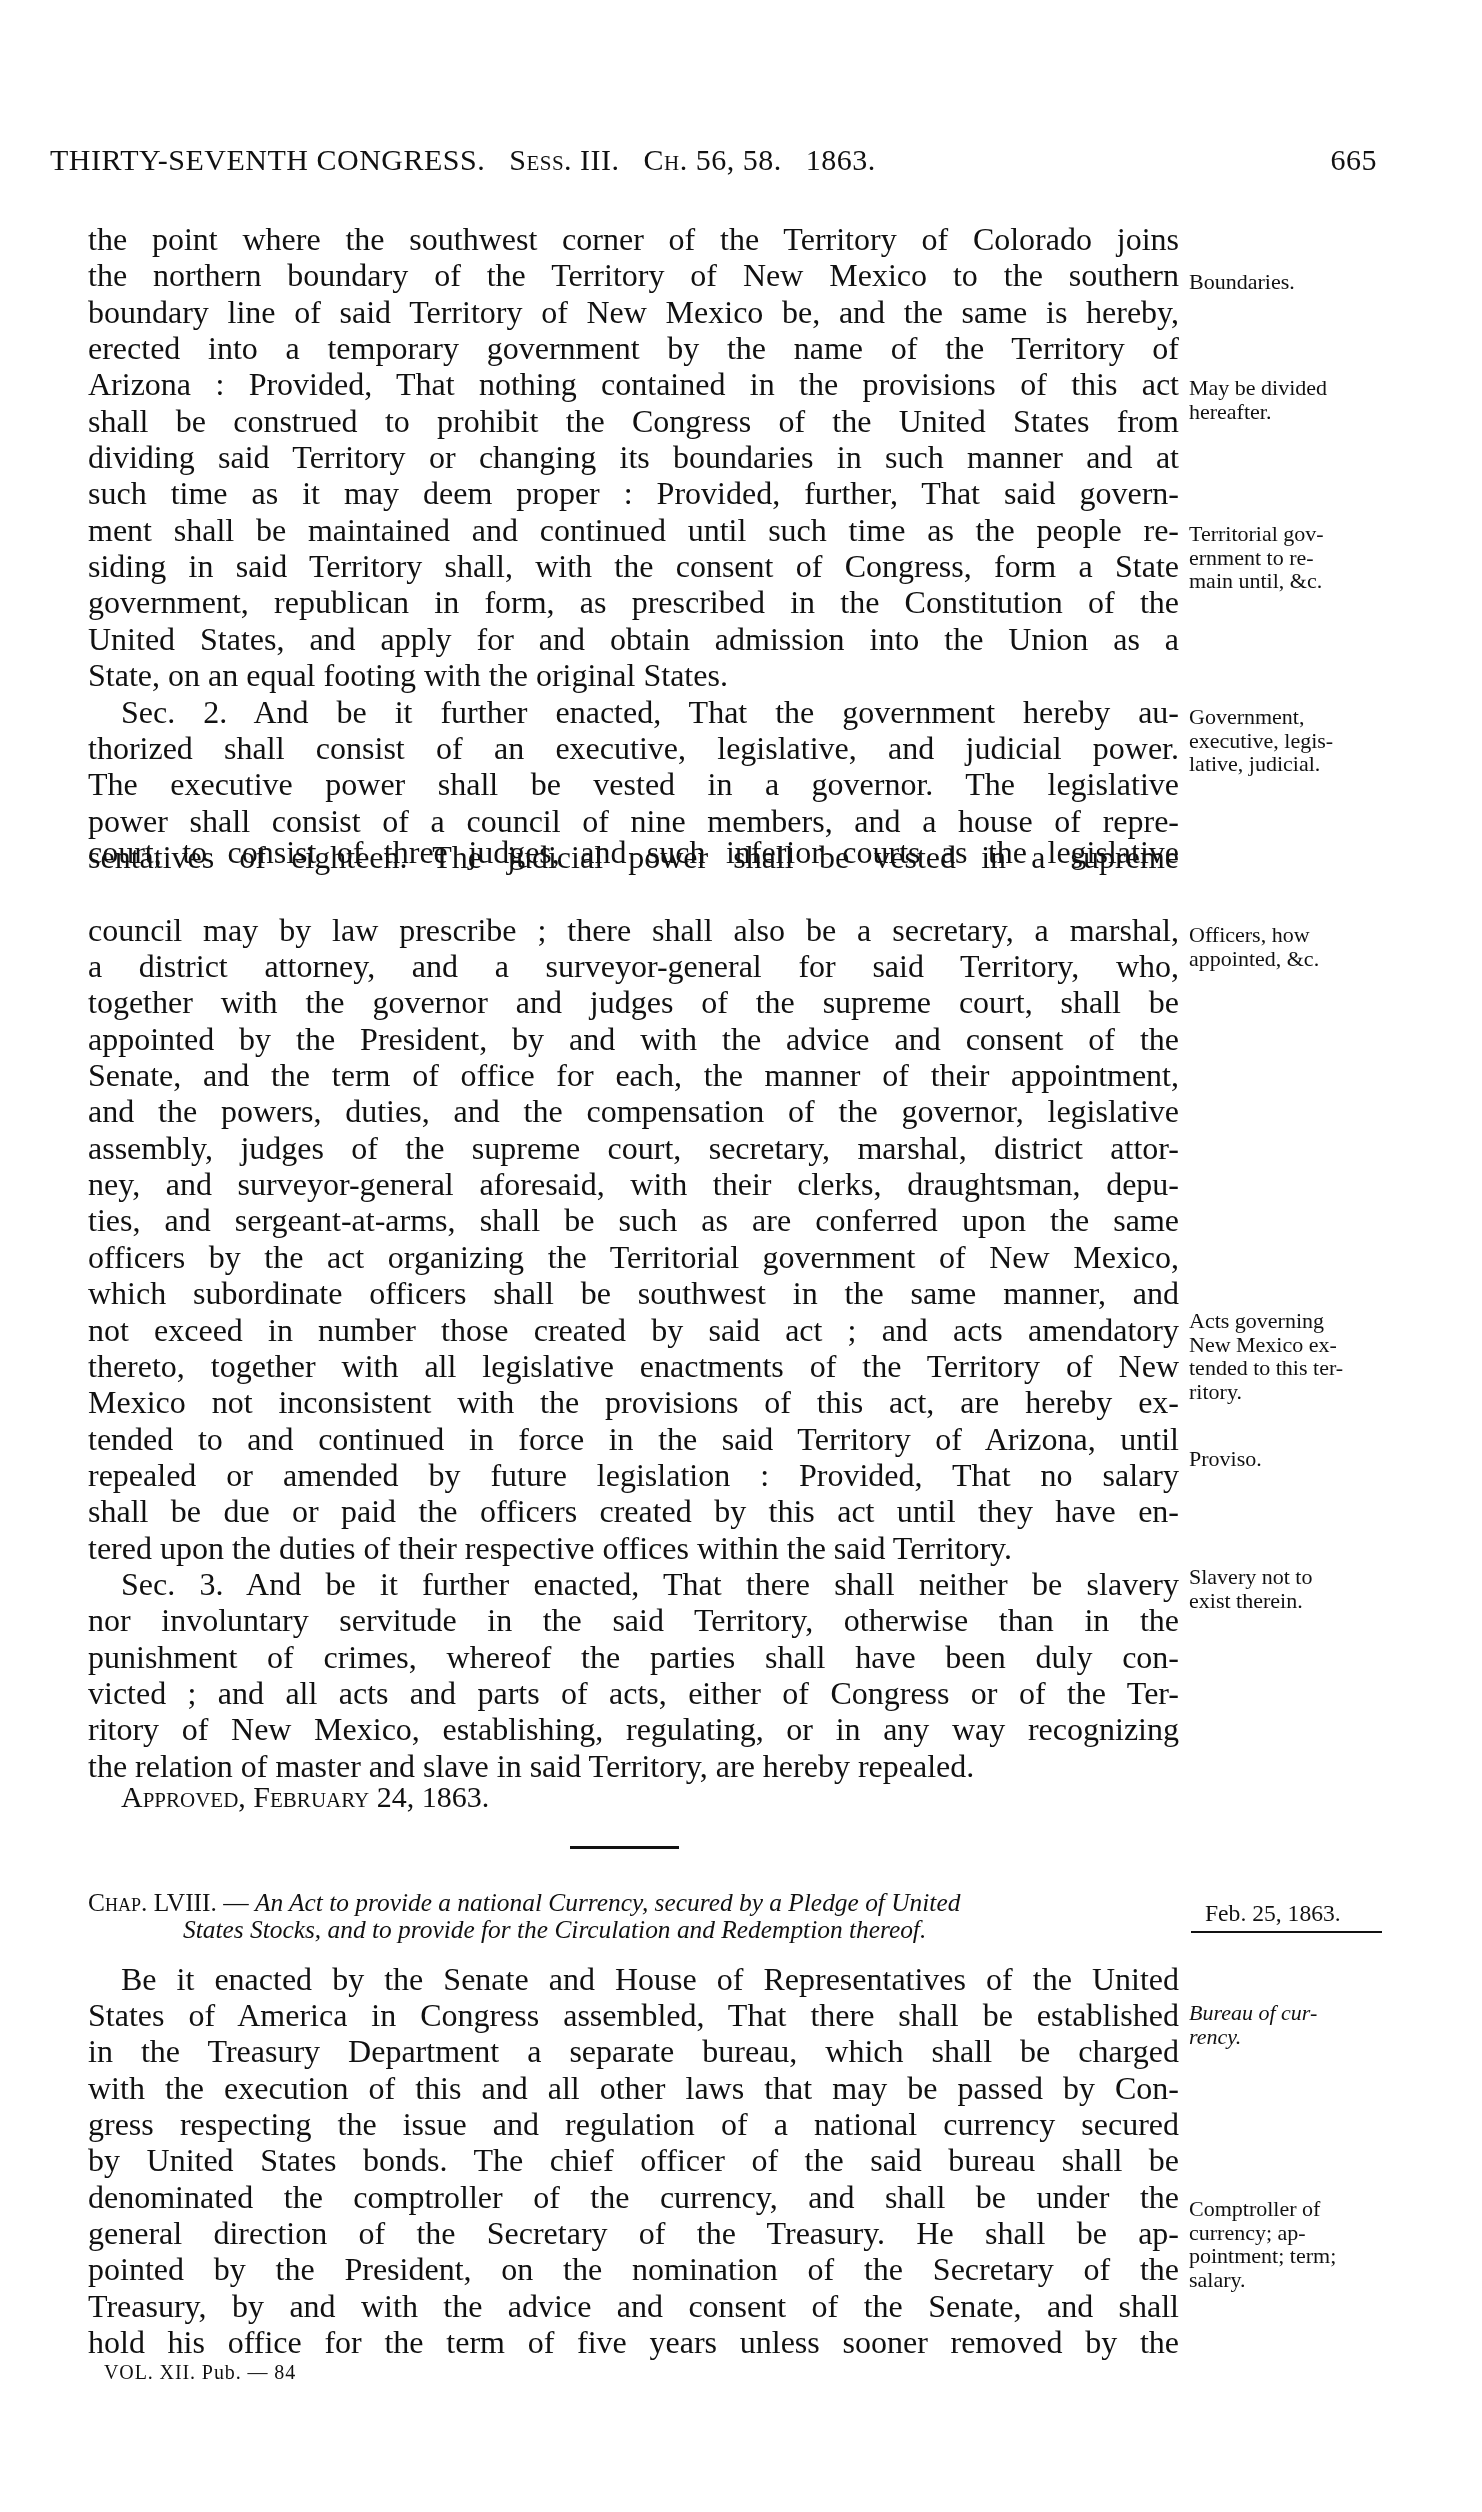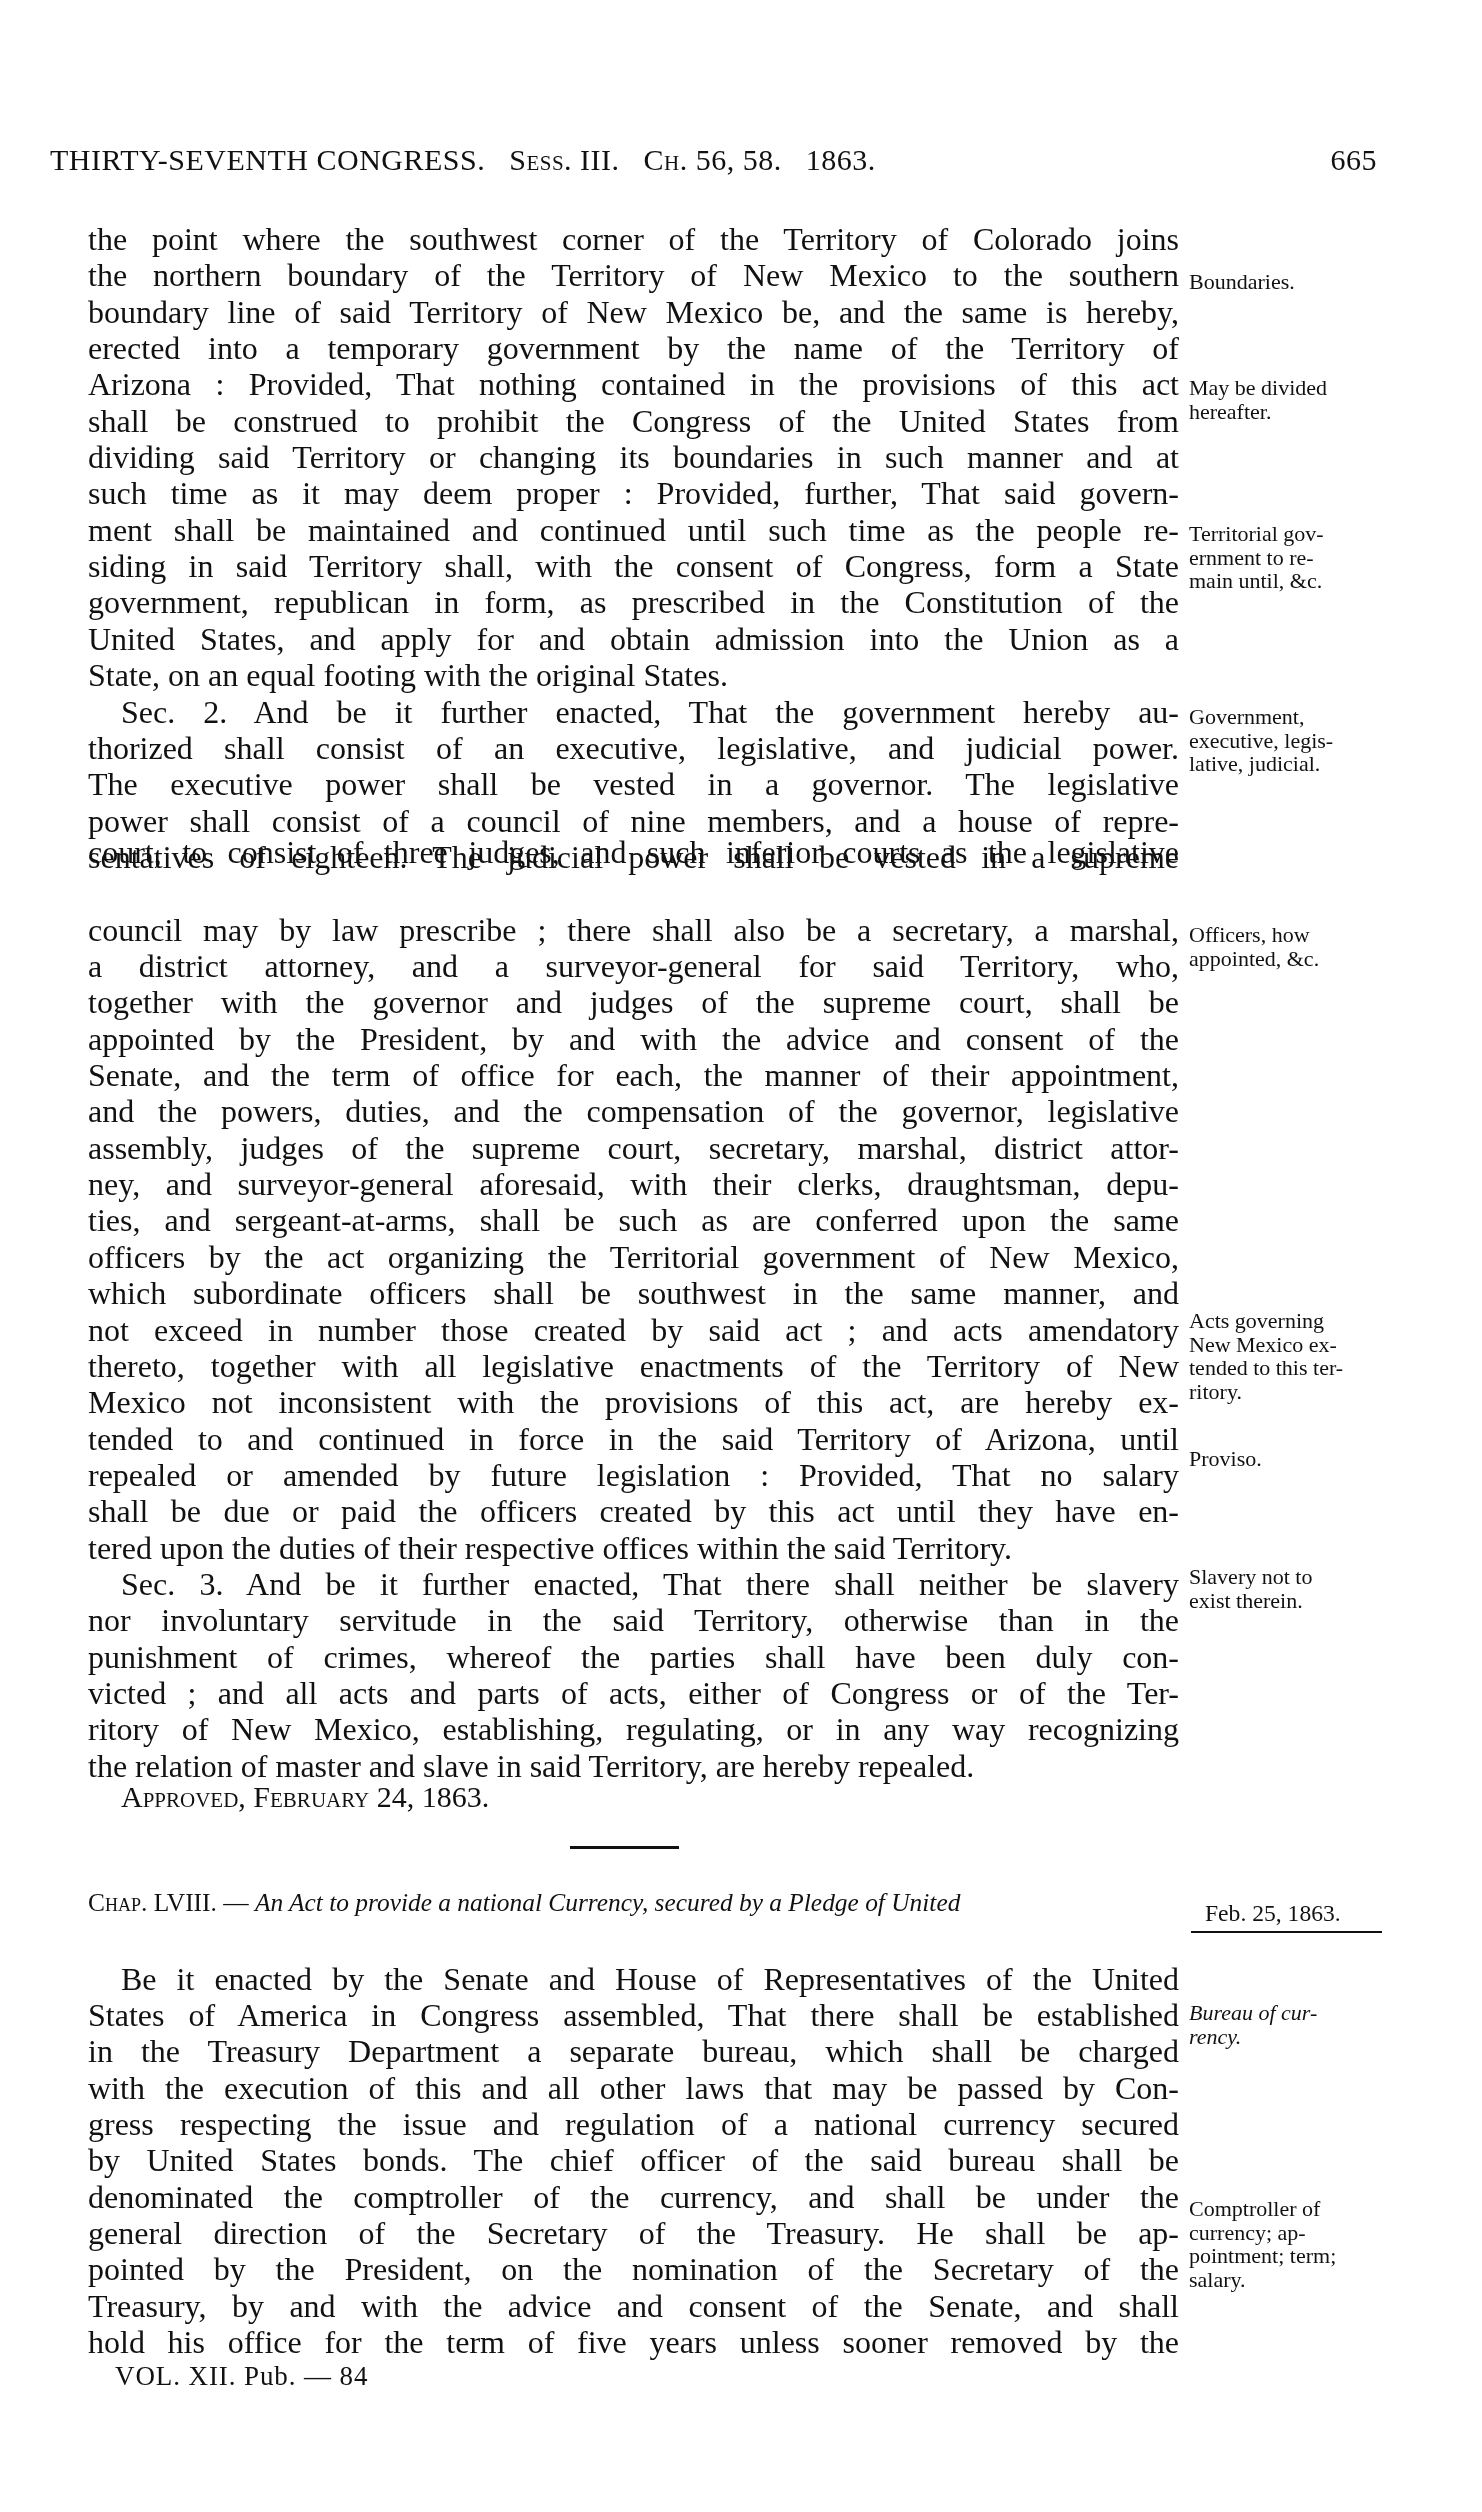--- a/index.html
+++ b/index.html
@@ -136,18 +136,19 @@
 
 <div class="abs" style="left:121px;top:1780px;font-size:30px;">
   <span class="sc">Approved, February 24, 1863.</span>
 </div>
 
 <div class="rule" style="left:570px;top:1846px;width:109px;height:2.7px;"></div>
 
 <div class="chap" style="top:1889px;">
   <span class="sc">Chap. LVIII.</span> —
   <i>An Act to provide a national Currency, secured by a Pledge of United</i>
+  <i class="l2">States Stocks, and to provide for the Circulation and Redemption thereof.</i>
 </div>
 <div class="abs" style="left:1205px;top:1900px;font-size:23.6px;">Feb. 25, 1863.</div>
 <div class="rule" style="left:1191px;top:1931px;width:191px;height:1.8px;"></div>
 
-<div class="abs" style="left:115px;top:2361px;font-size:27px;letter-spacing:0.9px;">VOL. XII.   Pub. — 84</div>
+<div class="abs" style="left:104px;top:2361px;font-size:20px;letter-spacing:0.9px;">VOL. XII.   Pub. — 84</div>
 
 
 </body></html>

